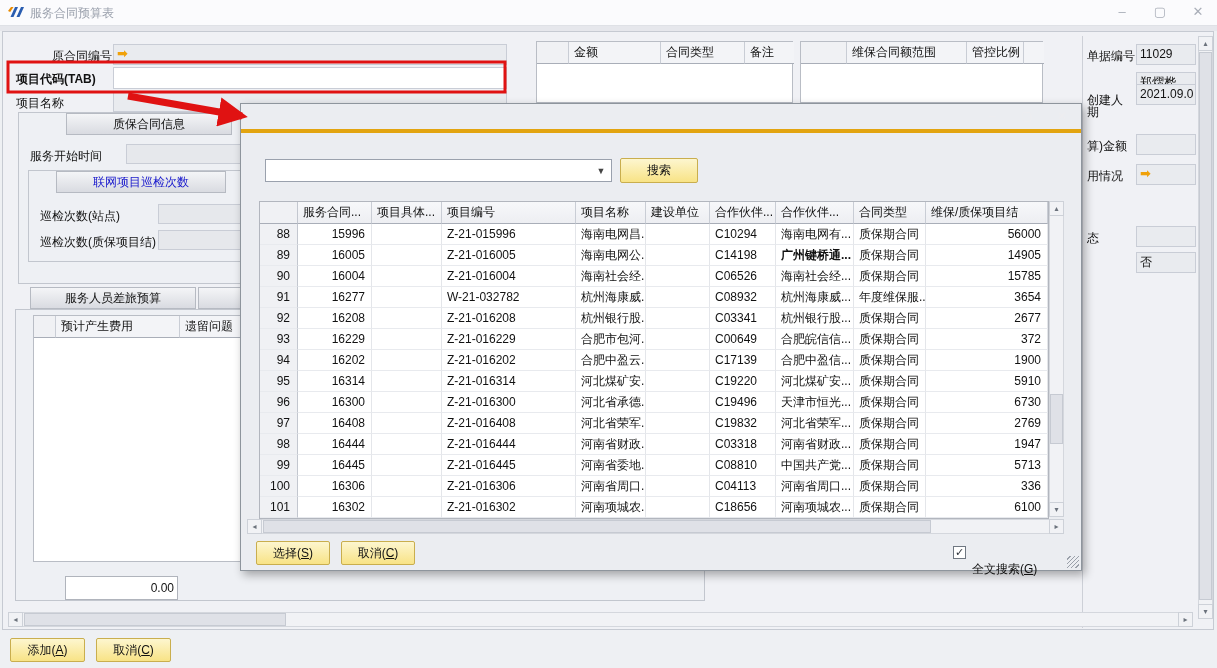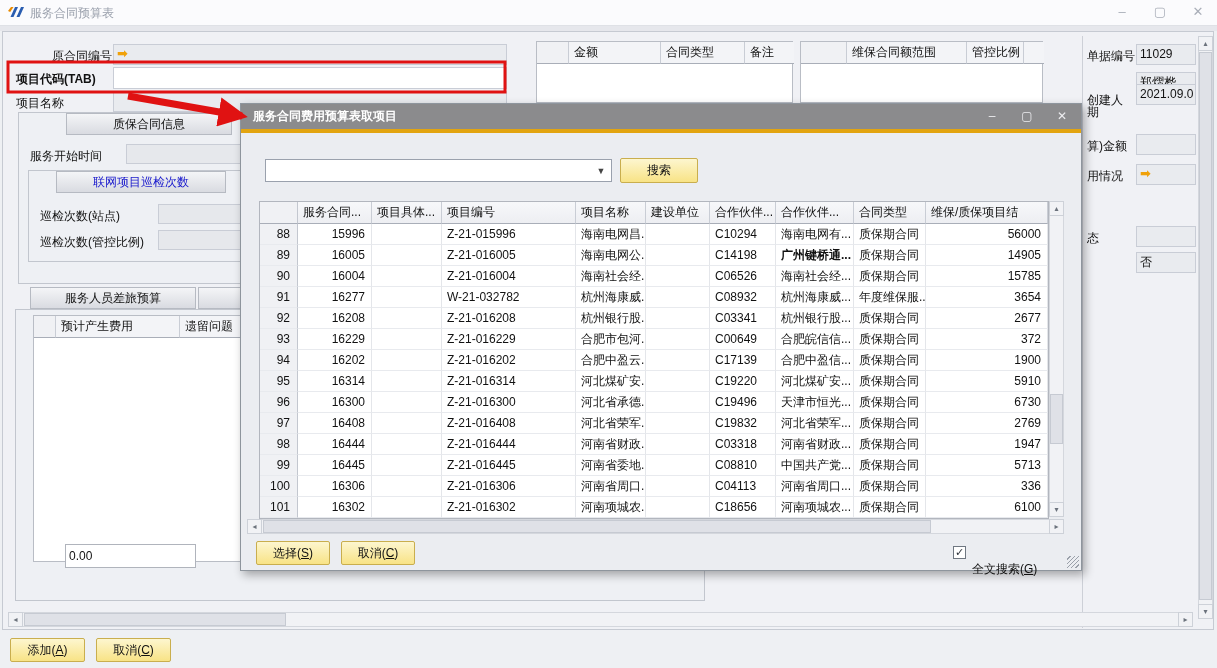--- a/index.html
+++ b/index.html
@@ -125,51 +125,50 @@
     </div>
 
   <div class="gbox" style="left:18px;top:112px;width:490px;height:172px;"></div>
   <div class="tab" style="left:66px;top:113px;width:166px;">质保合同信息</div>
   <div class="lbl" style="left:30px;top:148px;">服务开始时间</div>
   <div class="field" style="left:126px;top:144px;width:380px;height:20px;background:#e6e8ec;"></div>
   <div class="gbox" style="left:28px;top:170px;width:470px;height:92px;background:#eef0f4;"></div>
   <div class="tab bluelink" style="left:56px;top:171px;width:170px;">联网项目巡检次数</div>
   <div class="lbl" style="left:40px;top:208px;">巡检次数(站点)</div>
   <div class="field" style="left:158px;top:204px;width:336px;height:20px;background:#e6e8ec;"></div>
-  <div class="lbl" style="left:40px;top:234px;">巡检次数(管控比例)</div>
+  <div class="lbl" style="left:40px;top:234px;">巡检次数(质保项目结)</div>
   <div class="field" style="left:158px;top:230px;width:336px;height:20px;background:#e6e8ec;"></div>
 
   <div class="tab" style="left:30px;top:287px;width:166px;">服务人员差旅预算</div>
   <div class="tab" style="left:198px;top:287px;width:44px;"></div>
   <div class="gbox" style="left:15px;top:309px;width:690px;height:292px;"></div>
   <div class="minitable" style="left:33px;top:315px;width:650px;height:247px;">
     <div class="mt-head">
       <div class="mt-cell" style="width:22px;background:#f0f1f4;"></div>
       <div class="mt-cell" style="width:124px;">预计产生费用</div>
       <div class="mt-cell" style="width:120px;">遗留问题</div>
       <div class="mt-cell" style="flex:1 1 auto;border-right:none;"></div>
     </div>
   </div>
-  <div class="field white" style="left:65px;top:544px;width:131px;height:24px;line-height:22px;border-color:#b0b4bc;">0.00</div>
+  <div class="field white" style="left:65px;top:576px;width:113px;height:24px;text-align:right;line-height:22px;border-color:#b0b4bc;">0.00</div>
 
   <div class="sb-track" style="left:8px;top:612px;width:1185px;height:15px;"></div>
   <div class="sb-btn" style="left:8px;top:612px;width:15px;height:15px;">◂</div>
   <div class="sb-thumb" style="left:24px;top:613px;width:262px;height:13px;"></div>
   <div class="sb-btn" style="left:1178px;top:612px;width:15px;height:15px;">▸</div>
 
   <div class="sb-track" style="left:1198px;top:36px;width:15px;height:583px;"></div>
   <div class="sb-btn" style="left:1198px;top:36px;width:15px;height:15px;">▴</div>
   <div class="sb-thumb" style="left:1199px;top:52px;width:13px;height:548px;"></div>
   <div class="sb-btn" style="left:1198px;top:604px;width:15px;height:15px;">▾</div>
 
   <div class="ybtn" id="btn-add" style="left:10px;top:638px;width:75px;height:24px;line-height:22px;">添加(<u>A</u>)</div>
   <div class="ybtn" id="btn-cancel-main" style="left:96px;top:638px;width:75px;height:24px;line-height:22px;">取消(<u>C</u>)</div>
 
   <div class="dialog">
-    <div class="dlg-title"><span>服务合同费用预算表取项目</span></div>
     <div class="dlg-btn" style="left:737px;">–</div>
     <div class="dlg-btn" style="left:772px;">▢</div>
     <div class="dlg-btn" style="left:807px;font-weight:bold;">✕</div>
     <div class="dlg-accent"></div>
 
     <div class="combo">
       <span style="position:absolute;left:4px;top:2px;"></span>
       <span class="combo-arrow">▼</span>
     </div>
     <div class="ybtn" id="btn-search" style="left:379px;top:54px;width:78px;height:25px;line-height:23px;">搜索</div>

